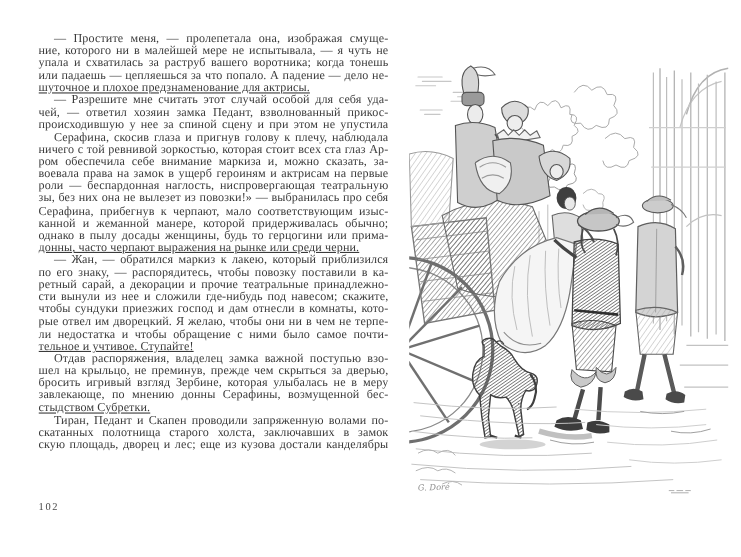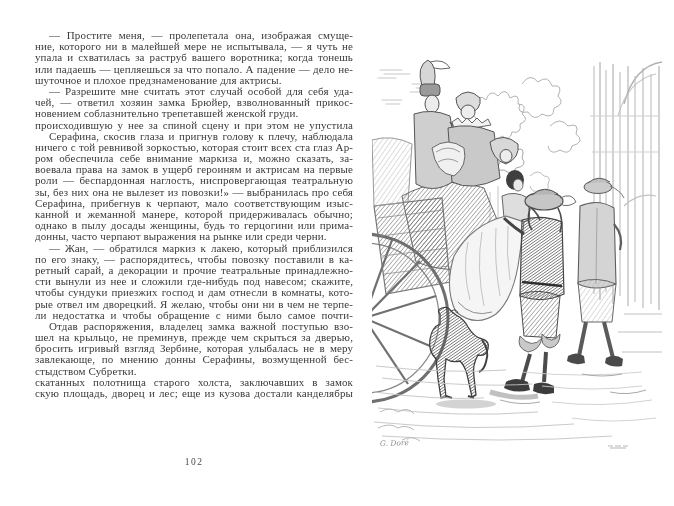--- a/index.html
+++ b/index.html
@@ -10,45 +10,44 @@
   #text-col{
     position:absolute;left:35px;top:30px;width:318px;
     font-size:11px;line-height:11.2px;letter-spacing:0.1px;
   }
   .para{margin:0;}
   .tline{
     text-align:justify;text-align-last:justify;
     height:11.2px;overflow:hidden;
   }
   .tline.firstline{text-indent:14px;}
-  .tline.lastline{text-align-last:left;}
+  .tline.lastline{text-align-last:left;text-decoration:underline;}
   #page-num{
-    position:absolute;left:35px;top:457px;width:318px;text-align:center;
+    position:absolute;left:35px;top:457px;width:318px;
     font-size:9.5px;letter-spacing:1.5px;color:#4a4a4a;
   }
   #illus{position:absolute;left:372px;top:56px;width:292px;height:398px;}
   svg{display:block;}
 </style>
 </head>
 <body>
 
 <div id="page">
 
   <div id="text-col">
       <div class="para">
         <div class="tline firstline">— Простите меня, — пролепетала она, изображая смуще-</div>
         <div class="tline">ние, которого ни в малейшей мере не испытывала, — я чуть не</div>
         <div class="tline">упала и схватилась за раструб вашего воротника; когда тонешь</div>
         <div class="tline">или падаешь — цепляешься за что попало. А падение — дело не-</div>
         <div class="tline lastline">шуточное и плохое предзнаменование для актрисы.</div>
       </div>
       <div class="para">
         <div class="tline firstline">— Разрешите мне считать этот случай особой для себя уда-</div>
-        <div class="tline">чей, — ответил хозяин замка Брюйер, взволнованный прикос-</div>
-        <div class="tline lastline">новением соблазнительно трепетавшей женской груди.</div>
+        <div class="tline">чей, — ответил хозяин замка Педант, взволнованный прикос-</div>
       </div>
       <div class="para">
         <div class="tline">происходившую у нее за спиной сцену и при этом не упустила</div>
         <div class="tline firstline">Серафина, скосив глаза и пригнув голову к плечу, наблюдала</div>
         <div class="tline">ничего с той ревнивой зоркостью, которая стоит всех ста глаз Ар-</div>
         <div class="tline">ром обеспечила себе внимание маркиза и, можно сказать, за-</div>
         <div class="tline">воевала права на замок в ущерб героиням и актрисам на первые</div>
         <div class="tline">роли — беспардонная наглость, ниспровергающая театральную</div>
         <div class="tline">зы, без них она не вылезет из повозки!» — выбранилась про себя</div>
         <div class="tline">Серафина, прибегнув к черпают, мало соответствующим изыс-</div>
@@ -57,29 +56,31 @@
         <div class="tline lastline">донны, часто черпают выражения на рынке или среди черни.</div>
       </div>
       <div class="para">
         <div class="tline firstline">— Жан, — обратился маркиз к лакею, который приблизился</div>
         <div class="tline">по его знаку, — распорядитесь, чтобы повозку поставили в ка-</div>
         <div class="tline">ретный сарай, а декорации и прочие театральные принадлежно-</div>
         <div class="tline">сти вынули из нее и сложили где-нибудь под навесом; скажите,</div>
         <div class="tline">чтобы сундуки приезжих господ и дам отнесли в комнаты, кото-</div>
         <div class="tline">рые отвел им дворецкий. Я желаю, чтобы они ни в чем не терпе-</div>
         <div class="tline">ли недостатка и чтобы обращение с ними было самое почти-</div>
+        <div class="tline lastline">тельное и учтивое. Ступайте!</div>
       </div>
       <div class="para">
         <div class="tline firstline">Отдав распоряжения, владелец замка важной поступью взо-</div>
         <div class="tline">шел на крыльцо, не преминув, прежде чем скрыться за дверью,</div>
         <div class="tline">бросить игривый взгляд Зербине, которая улыбалась не в меру</div>
         <div class="tline">завлекающе, по мнению донны Серафины, возмущенной бес-</div>
         <div class="tline lastline">стыдством Субретки.</div>
       </div>
       <div class="para">
+        <div class="tline firstline">Тиран, Педант и Скапен проводили запряженную волами по-</div>
         <div class="tline">скатанных полотнища старого холста, заключавших в замок город-</div>
         <div class="tline">скую площадь, дворец и лес; еще из кузова достали канделябры</div>
       </div>
     </div>
 
   <div id="page-num">102</div>
 
   <div id="illus">
     <svg viewBox="0 0 292 398" width="292" height="398" xmlns="http://www.w3.org/2000/svg">
       <defs>

